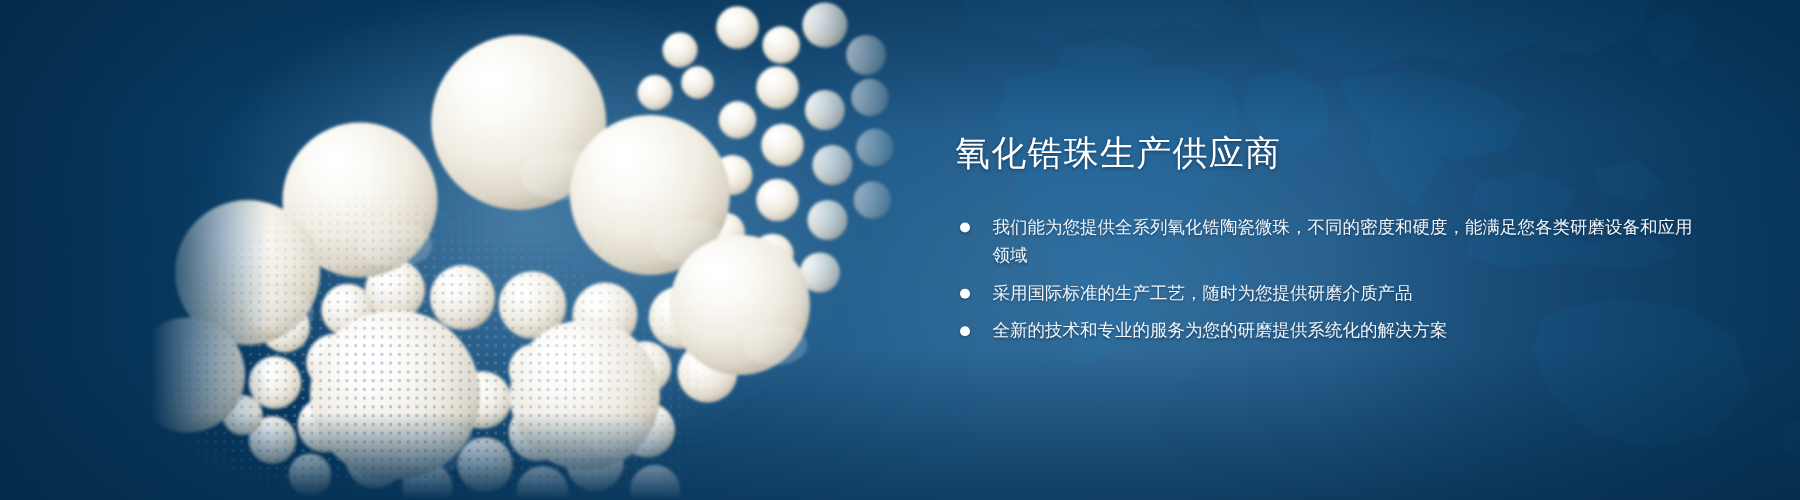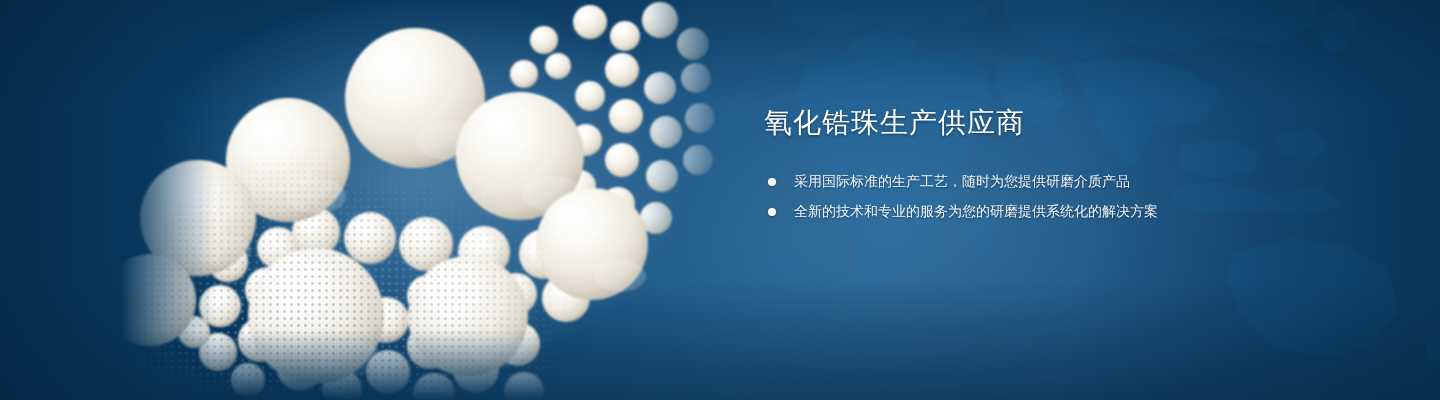--- a/index.html
+++ b/index.html
@@ -348,20 +348,24 @@
 
     <div class="photo-halftone"></div>
   </div>
 
   <div class="copy">
     <h1 class="headline">氧化锆珠生产供应商</h1>
 
     <ul class="bullets">
       <li class="bullet">
         <span class="bullet-dot"></span>
+        <span class="bullet-text">我们能为您提供全系列氧化锆陶瓷微珠，不同的密度和硬度，能满足您各类研磨设备和应用领域</span>
+      </li>
+      <li class="bullet">
+        <span class="bullet-dot"></span>
         <span class="bullet-text">采用国际标准的生产工艺，随时为您提供研磨介质产品</span>
       </li>
       <li class="bullet">
         <span class="bullet-dot"></span>
         <span class="bullet-text">全新的技术和专业的服务为您的研磨提供系统化的解决方案</span>
       </li>
     </ul>
   </div>
 
 </div>

